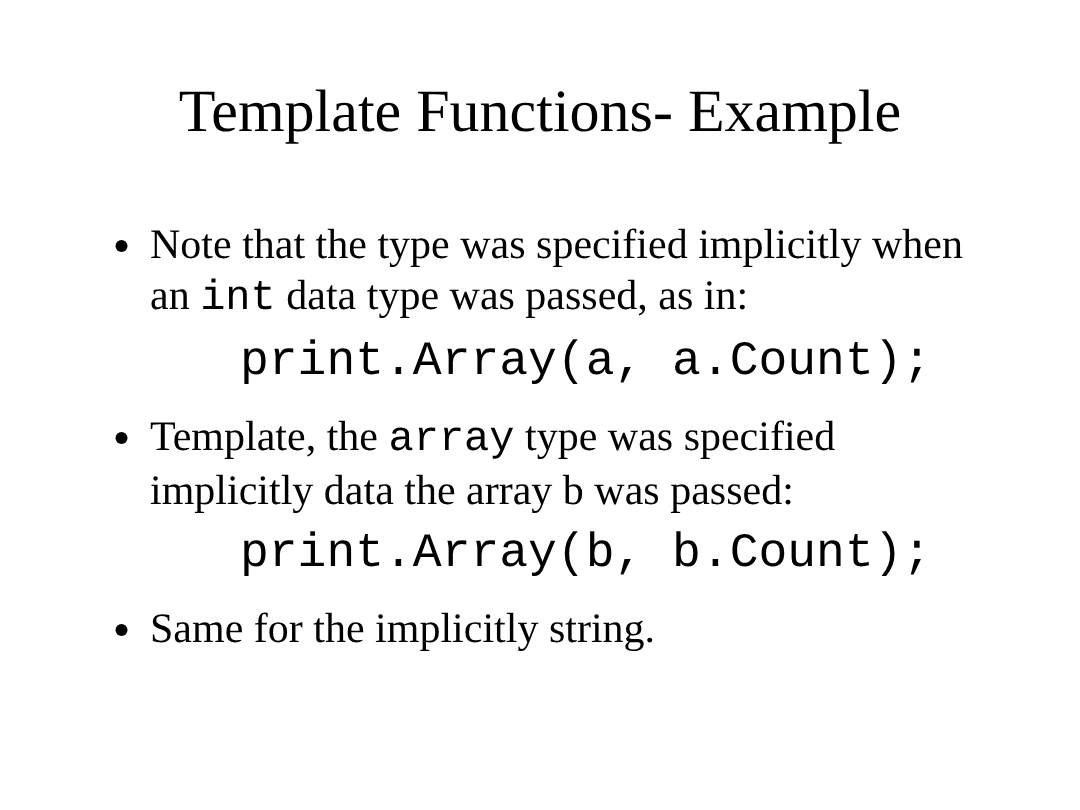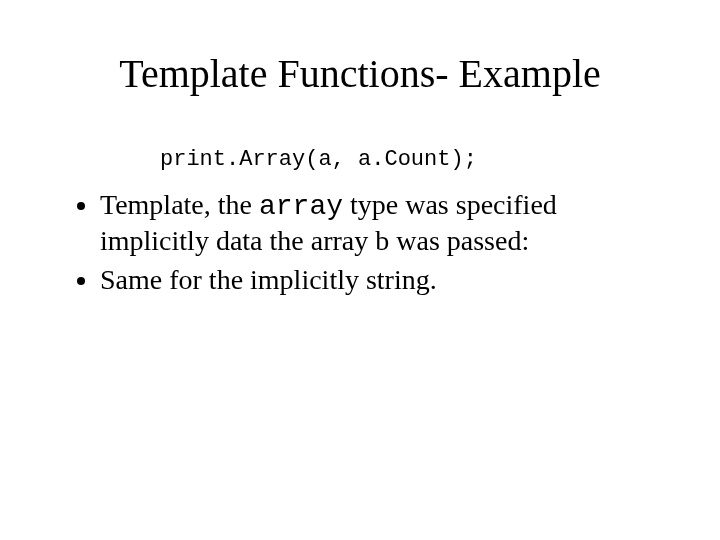--- a/index.html
+++ b/index.html
@@ -31,34 +31,40 @@
   ul.bullets > li {
     font-size: 28px;
     line-height: 1.2;
     margin-bottom: 6px;
   }
   .code-inline {
     font-family: "Courier New", Courier, monospace;
   }
   .code-line {
     font-family: "Courier New", Courier, monospace;
-    font-size: 22px;
+    font-size: 32px;
     margin: 2px 0 16px 100px;
   }
 </style>
 </head>
 <body>
 
 <div class="slide">
   <div class="title">Template Functions- Example</div>
 
+  <ul class="bullets">
+    <li>
+      <span>Note that the type was specified implicitly when an </span><span class="code-inline">int</span><span> data type was passed, as in:</span>
+    </li>
+  </ul>
   <div class="code-line">print.Array(a, a.Count);</div>
 
   <ul class="bullets">
     <li>
       <span>Template, the </span><span class="code-inline">array</span><span> type was specified implicitly data the array b was passed:</span>
     </li>
   </ul>
+  <div class="code-line">print.Array(b, b.Count);</div>
 
   <ul class="bullets">
     <li>Same for the implicitly string.</li>
   </ul>
 </div>
 
 </body></html>

